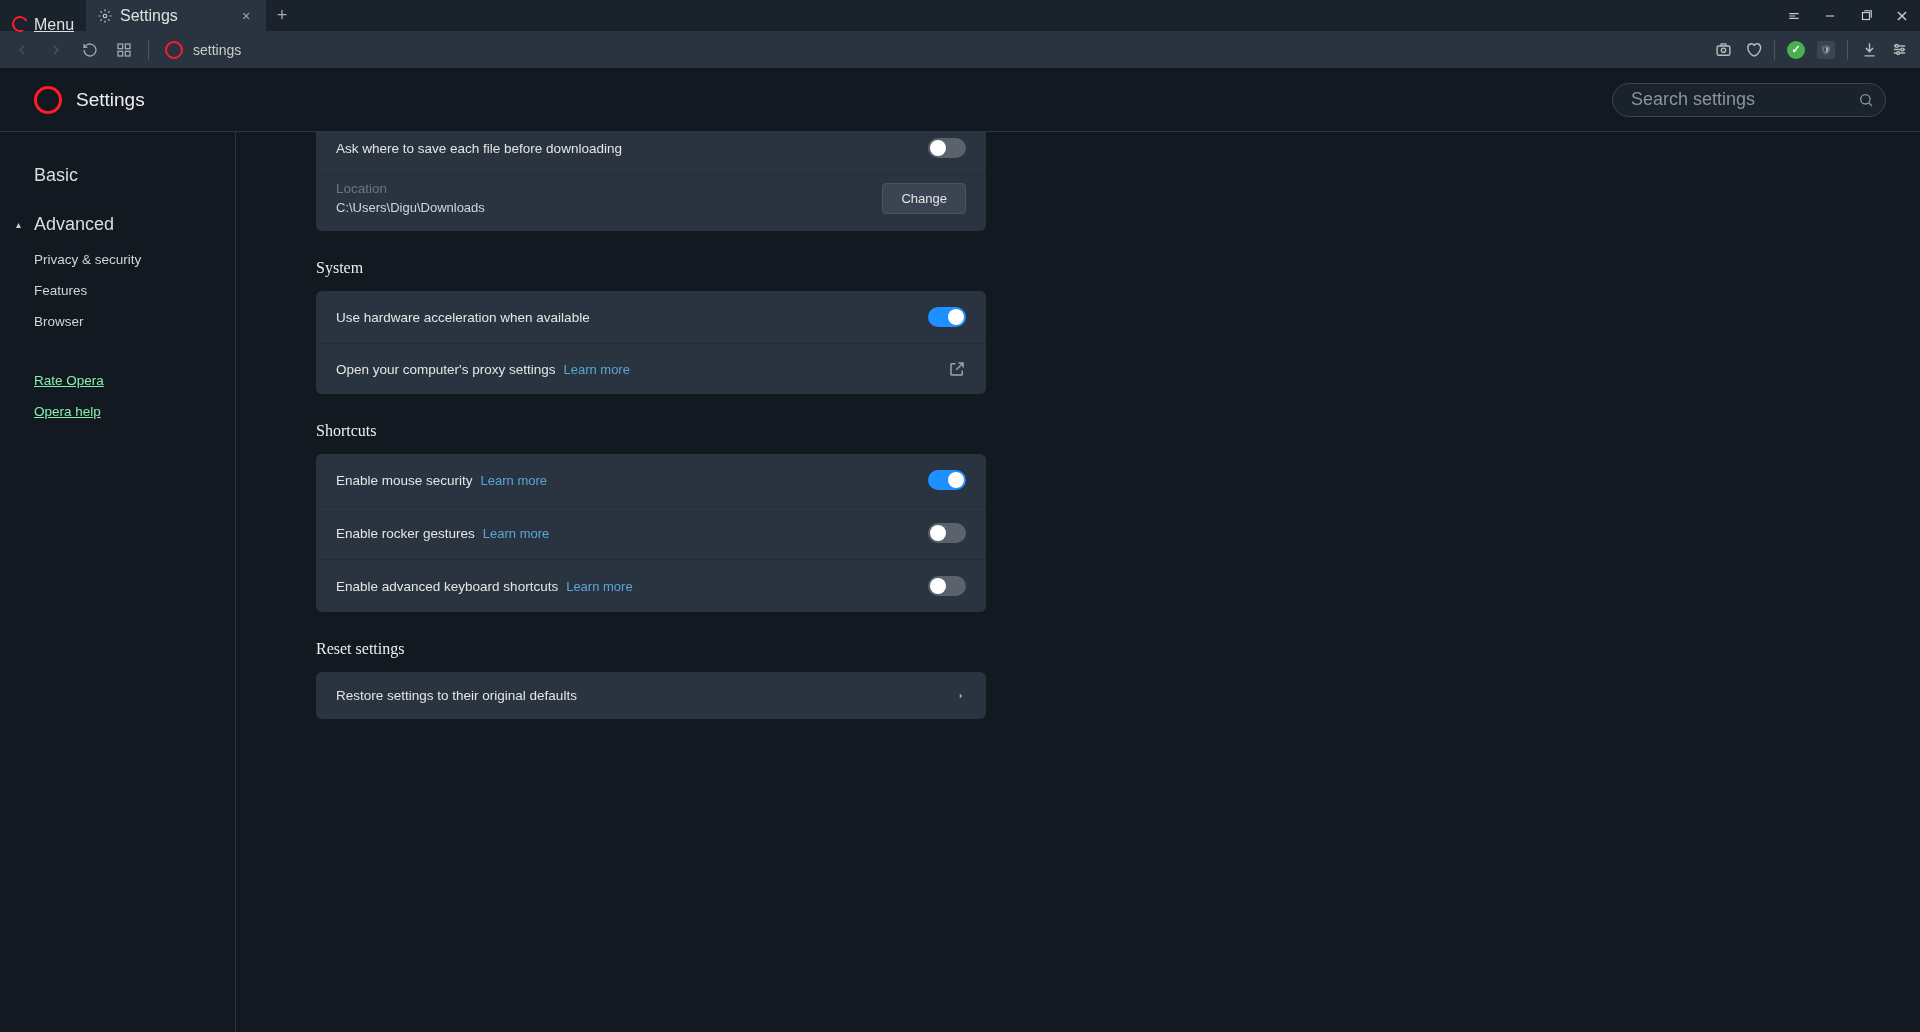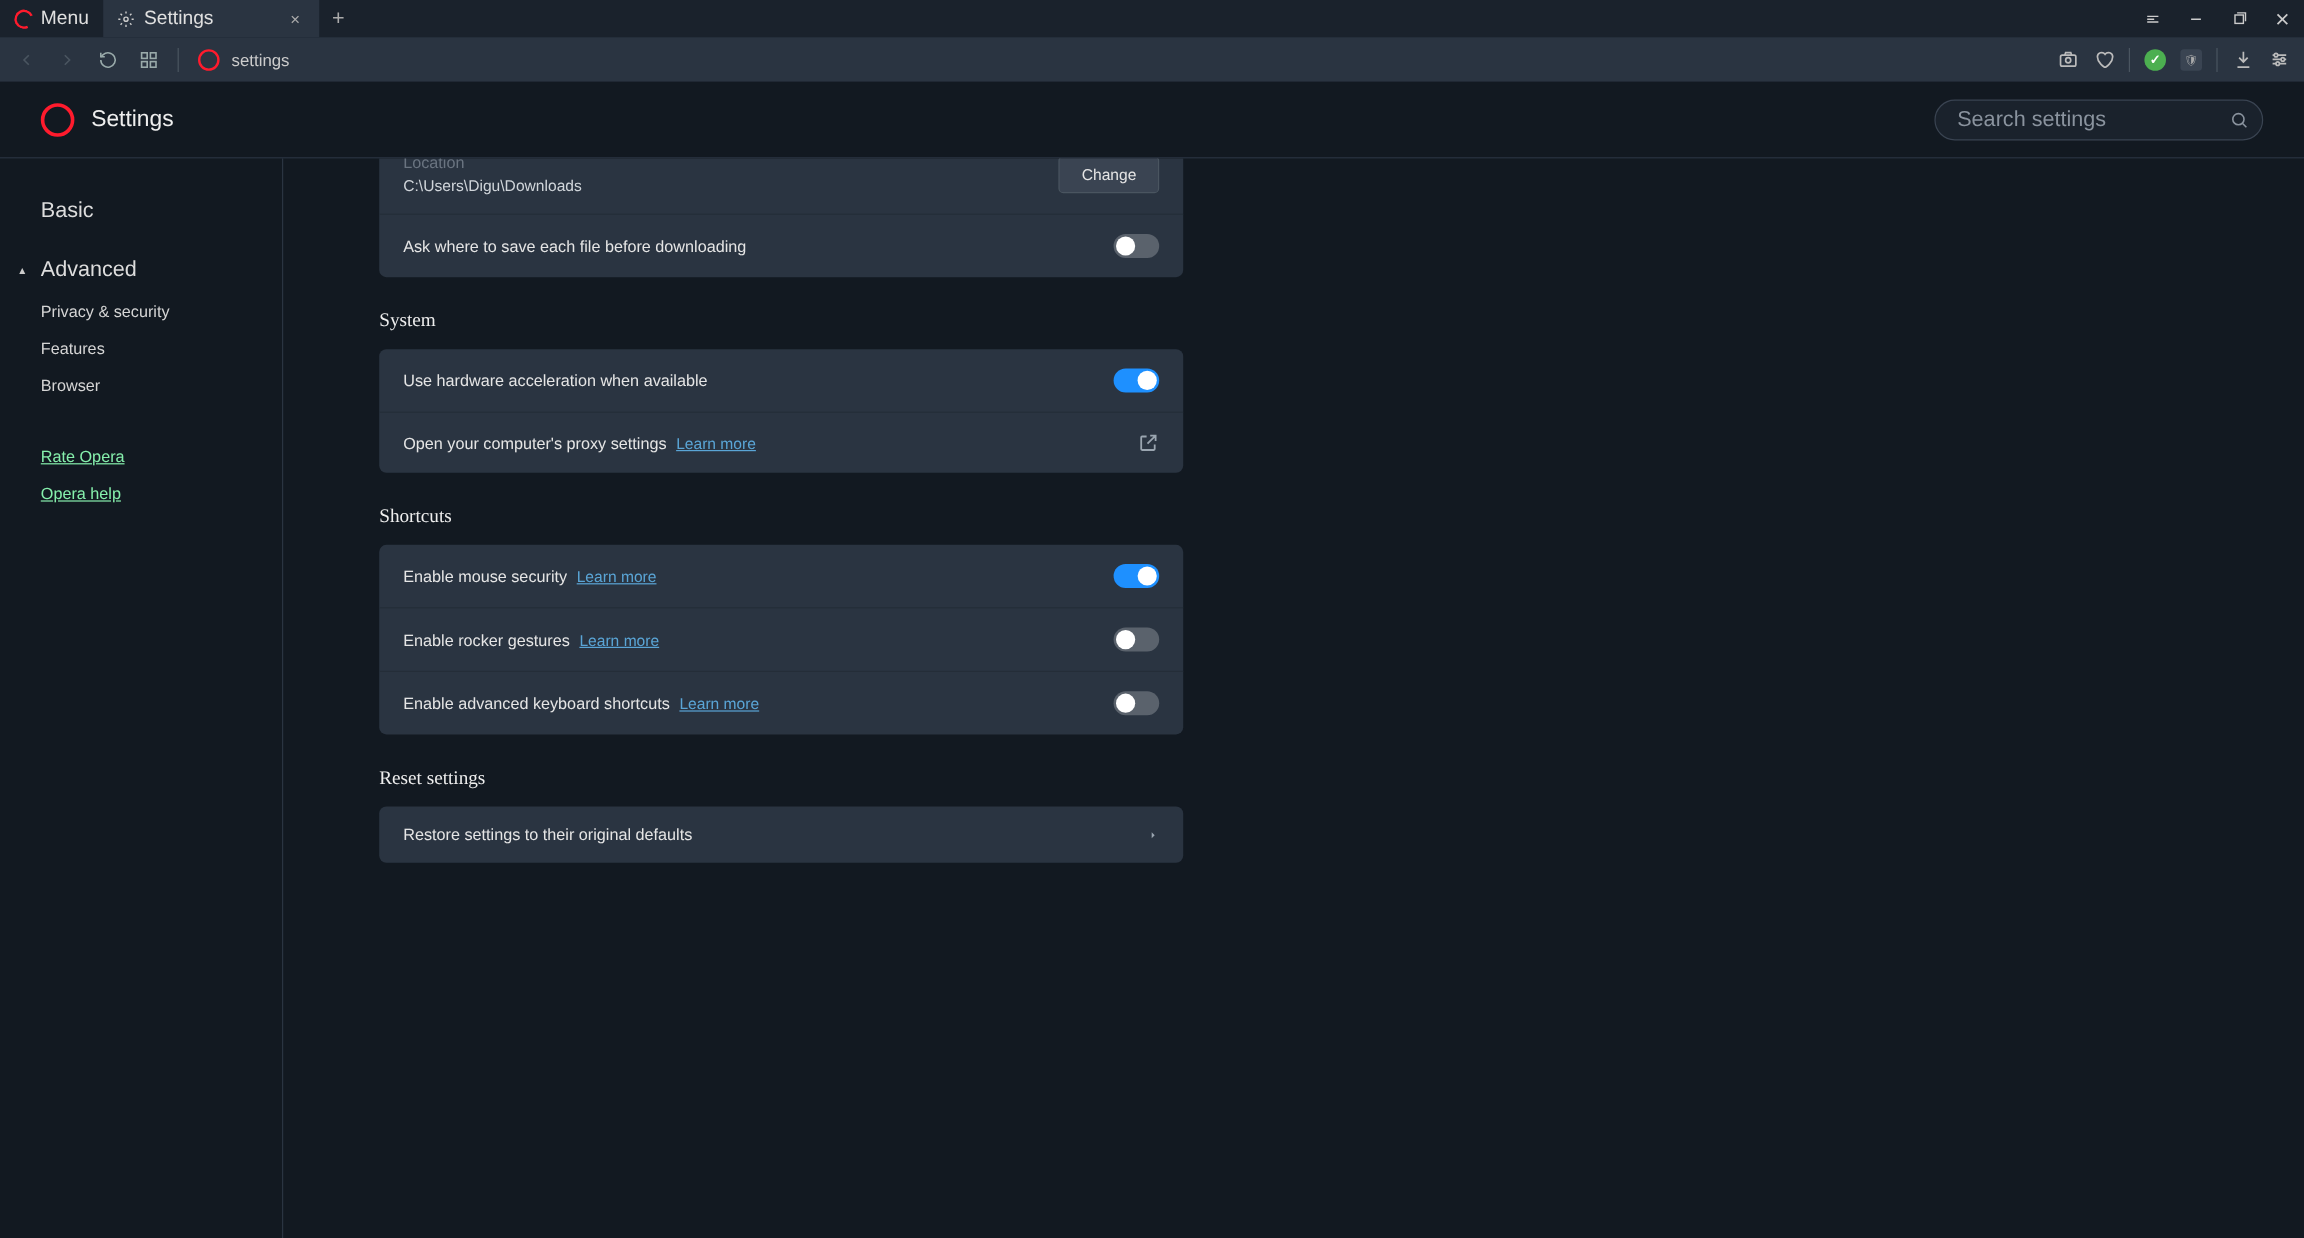--- a/index.html
+++ b/index.html
@@ -1,20 +1,20 @@
 <!DOCTYPE html>
 <html><head>
 <meta charset="utf-8">
 <style>
 * { margin: 0; padding: 0; box-sizing: border-box; font-family: -apple-system, "Segoe UI", Arial, sans-serif; }
 body { background: #121921; color: #e0e0e0; width: 1920px; height: 1032px; overflow: hidden; }
 
 
 .titlebar { height: 31px; background: #1a222c; display: flex; align-items: stretch; }
-.menu-btn { display: flex; align-items: center; gap: 6px; padding: 0 12px; cursor: pointer; }
+.menu-btn { display: flex; gap: 6px; padding: 16px 12px; cursor: pointer; text-decoration: underline; }
 .opera-logo-small { width: 16px; height: 16px; border: 2px solid #ff1b2d; border-radius: 50%; border-right-color: transparent; transform: rotate(20deg); }
 .tab { display: flex; align-items: center; gap: 8px; padding: 0 12px; background: #2a3441; min-width: 180px; position: relative; }
 .tab .gear { width: 14px; height: 14px; }
 .tab .close { margin-left: auto; width: 16px; height: 16px; display: flex; align-items: center; justify-content: center; cursor: pointer; font-size: 14px; color:#aaa; }
 .newtab { display: flex; align-items: center; justify-content: center; width: 32px; cursor: pointer; font-size: 18px; color: #aaa; }
 .titlebar-spacer { flex: 1; }
 .win-controls { display: flex; align-items: center; }
 .win-btn { width: 36px; height: 31px; display: flex; align-items: center; justify-content: center; cursor: pointer; color:#ccc; }
 .win-btn svg { width:14px; height:14px; }
 
@@ -52,21 +52,21 @@
 
 .content { flex:1; padding:0 0 40px 80px; overflow-y:auto; }
 .section-title { font-size:16px; color:#eee; margin:28px 0 14px 0;font-family:Liberation Serif, serif; }
 .card { background:#2a3441; border-radius:6px; width:670px; }
 .row { display:flex; align-items:center; padding:16px 20px; border-bottom:1px solid #242d38; position:relative; }
 .row:last-child { border-bottom:none; }
 .row-label { font-size:13.5px; color:#e5e5e5; }
 .row-sub { font-size:13px; color:#aab; margin-top:4px; }
 .row-left { display:flex; flex-direction:column; }
 .row-inline { display:flex; align-items:flex-start; gap:8px; }
-.learn-link { color:#5aa5d6; font-size:13px; text-decoration:underline; cursor:pointer; }
+.learn-link { color:#5aa5d6; font-size:13px; cursor:pointer; }
 .row-spacer { flex:1; }
 .chg-btn { background:#3a4452; border:1px solid #4a5560; color:#e5e5e5; padding:7px 18px; border-radius:4px; font-size:13px; cursor:pointer; }
 
 
 .toggle { width:38px; height:20px; background:#5a626c; border-radius:10px; position:relative; cursor:pointer; flex-shrink:0; }
 .toggle::after { content:""; position:absolute; width:16px; height:16px; background:#fff; border-radius:50%; top:2px; left:2px; transition:none; }
 .toggle.on { background:#1e90ff; }
 .toggle.on::after { left:20px; }
 
 .ext-icon { width:18px; height:18px; color:#9aa5b0; }
@@ -211,33 +211,33 @@
     <div class="side-sub">Features</div>
     <div class="side-sub">Browser</div>
     <div class="side-gap" style="height:28px"></div>
     <div class="side-link">Rate Opera</div>
     <div class="side-link">Opera help</div>
   </div>
 
   <div class="content">
 
     <div class="card" style="margin-top:-10px">
+      <div class="row">
+        <span class="row-label">Ask where to save each file before downloading</span>
+        <div class="row-spacer"></div>
+        <div class="toggle"></div>
+      </div>
       <div class="row" style="padding-top:6px">
         <div class="row-left">
           <span class="row-label" style="color:#6a7480">Location</span>
           <span class="row-sub" style="color:#d0d5da">C:\Users\Digu\Downloads</span>
         </div>
         <div class="row-spacer"></div>
         <button class="chg-btn">Change</button>
       </div>
-      <div class="row">
-        <span class="row-label">Ask where to save each file before downloading</span>
-        <div class="row-spacer"></div>
-        <div class="toggle"></div>
-      </div>
     </div>
 
     <div class="section-title">System</div>
     <div class="card">
       <div class="row">
         <span class="row-label">Use hardware acceleration when available</span>
         <div class="row-spacer"></div>
         <div class="toggle on"></div>
       </div>
       <div class="row">

